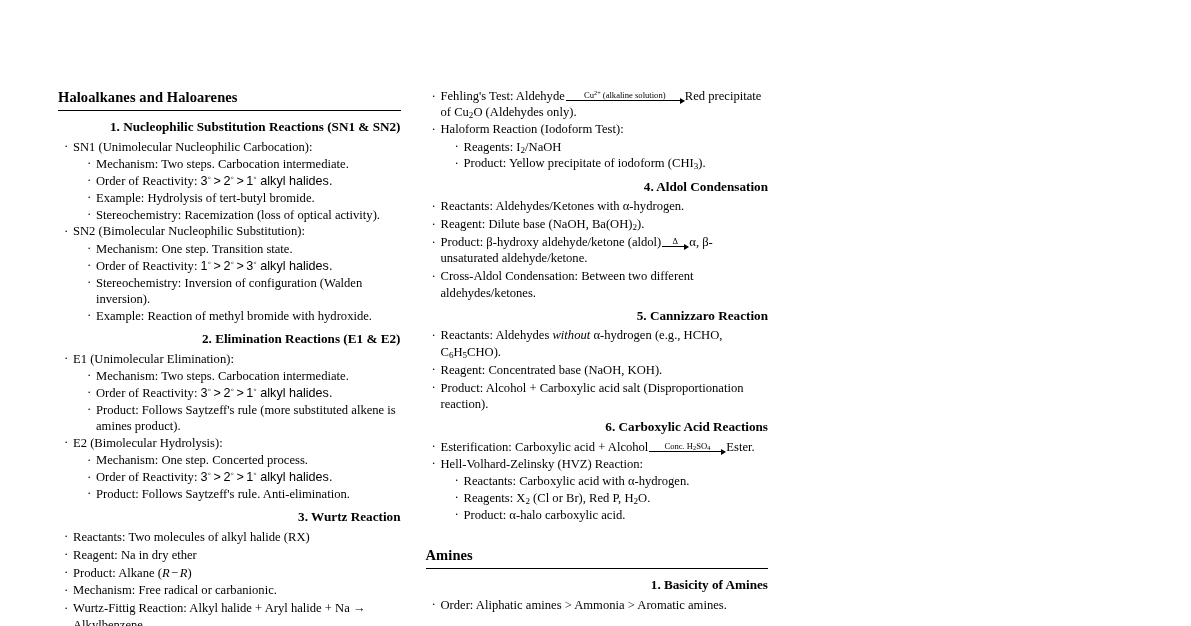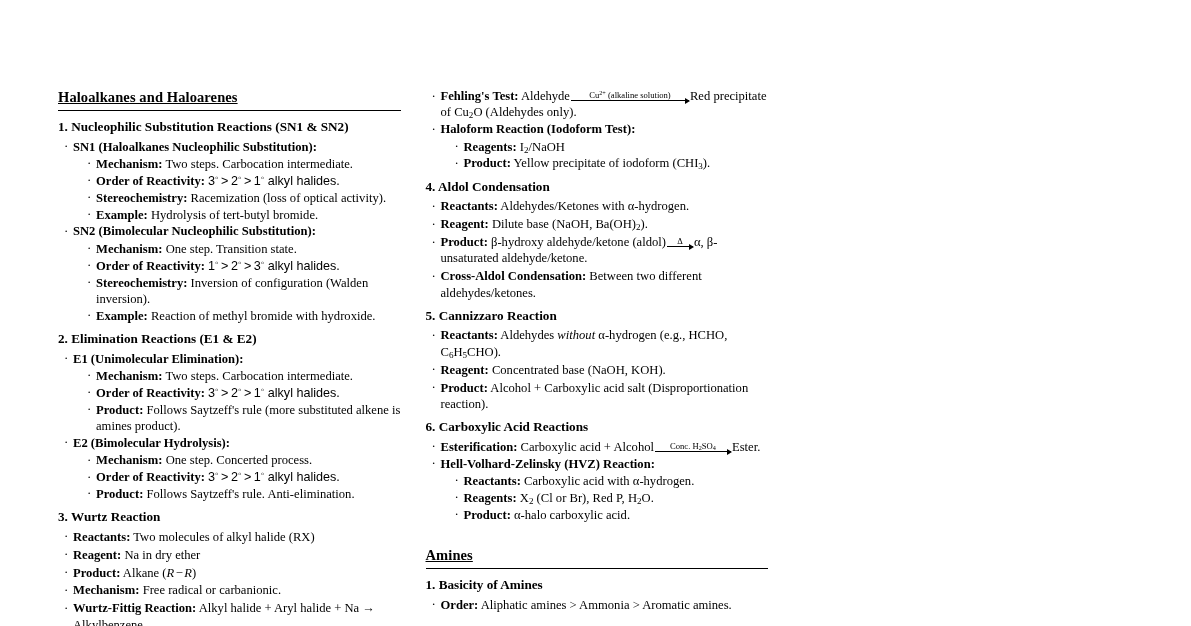--- a/index.html
+++ b/index.html
@@ -32,33 +32,33 @@
     width: 343px;
   }
 
   
   .doc-title {
     font-size: 14.5px;
     font-weight: bold;
     line-height: 1.25;
     margin: 0 0 4px 0;
     letter-spacing: 0.1px;
-    text-decoration: underline;
   }
   .title-rule {
     border: 0;
     border-top: 1.6px solid #000;
     margin: 0 0 8px 0;
     width: 100%;
   }
   .sec-title {
     font-size: 13.2px;
     font-weight: bold;
     margin: 7px 0 3px 0;
     line-height: 1.25;
+    text-align: right;
   }
   .sec-title.first { margin-top: 0; }
 
   
   ul {
     list-style: none;
     margin: 0;
     padding: 0;
   }
   ul.lvl1 { margin-left: 6px; }
@@ -74,21 +74,21 @@
   }
   li::before {
     content: "\00B7";
     position: absolute;
     left: 0;
     top: -0.5px;
     font-size: 13px;
     line-height: 1.30;
   }
   li.tight { margin-bottom: 0.5px; }
-  b, .lbl { font-weight: bold; }
+  b, .lbl { font-weight: normal; }
   i, .it { font-style: italic; }
 
   
   .m {
     font-family: Liberation Sans, sans-serif;
     text-align: center;
   }
   .mi {
     font-style: italic;
     font-family: "Liberation Serif", "DejaVu Serif", serif;
@@ -151,37 +151,37 @@
   <div class="columns">
 
     <div class="col">
 
       <div class="doc-title">Haloalkanes and Haloarenes</div>
       <hr class="title-rule">
 
       <div class="sec-title first">1. Nucleophilic Substitution Reactions (SN1 &amp; SN2)</div>
       <ul class="lvl1">
         <li class="tight">
-          <b class="lbl">SN1 (Haloalkanes Nucleophilic Substitution):</b>
+          <b class="lbl">SN1 (Unimolecular Nucleophilic Carbocation):</b>
           <ul class="lvl2">
             <li class="tight">
               <b class="lbl">Mechanism:</b>
               <span>Two steps. Carbocation intermediate.</span>
             </li>
             <li class="tight">
               <b class="lbl">Order of Reactivity:</b>
               <span class="m">3<span class="deg">◦</span><span class="gt">&gt;</span>2<span class="deg">◦</span><span class="gt">&gt;</span>1<span class="deg">◦</span> alkyl halides.</span>
             </li>
             <li class="tight">
+              <b class="lbl">Example:</b>
+              <span>Hydrolysis of tert-butyl bromide.</span>
+            </li>
+            <li class="tight">
               <b class="lbl">Stereochemistry:</b>
               <span>Racemization (loss of optical activity).</span>
-            </li>
-            <li class="tight">
-              <b class="lbl">Example:</b>
-              <span>Hydrolysis of tert-butyl bromide.</span>
             </li>
           </ul>
         </li>
         <li class="tight">
           <b class="lbl">SN2 (Bimolecular Nucleophilic Substitution):</b>
           <ul class="lvl2">
             <li class="tight">
               <b class="lbl">Mechanism:</b>
               <span>One step. Transition state.</span>
             </li>

